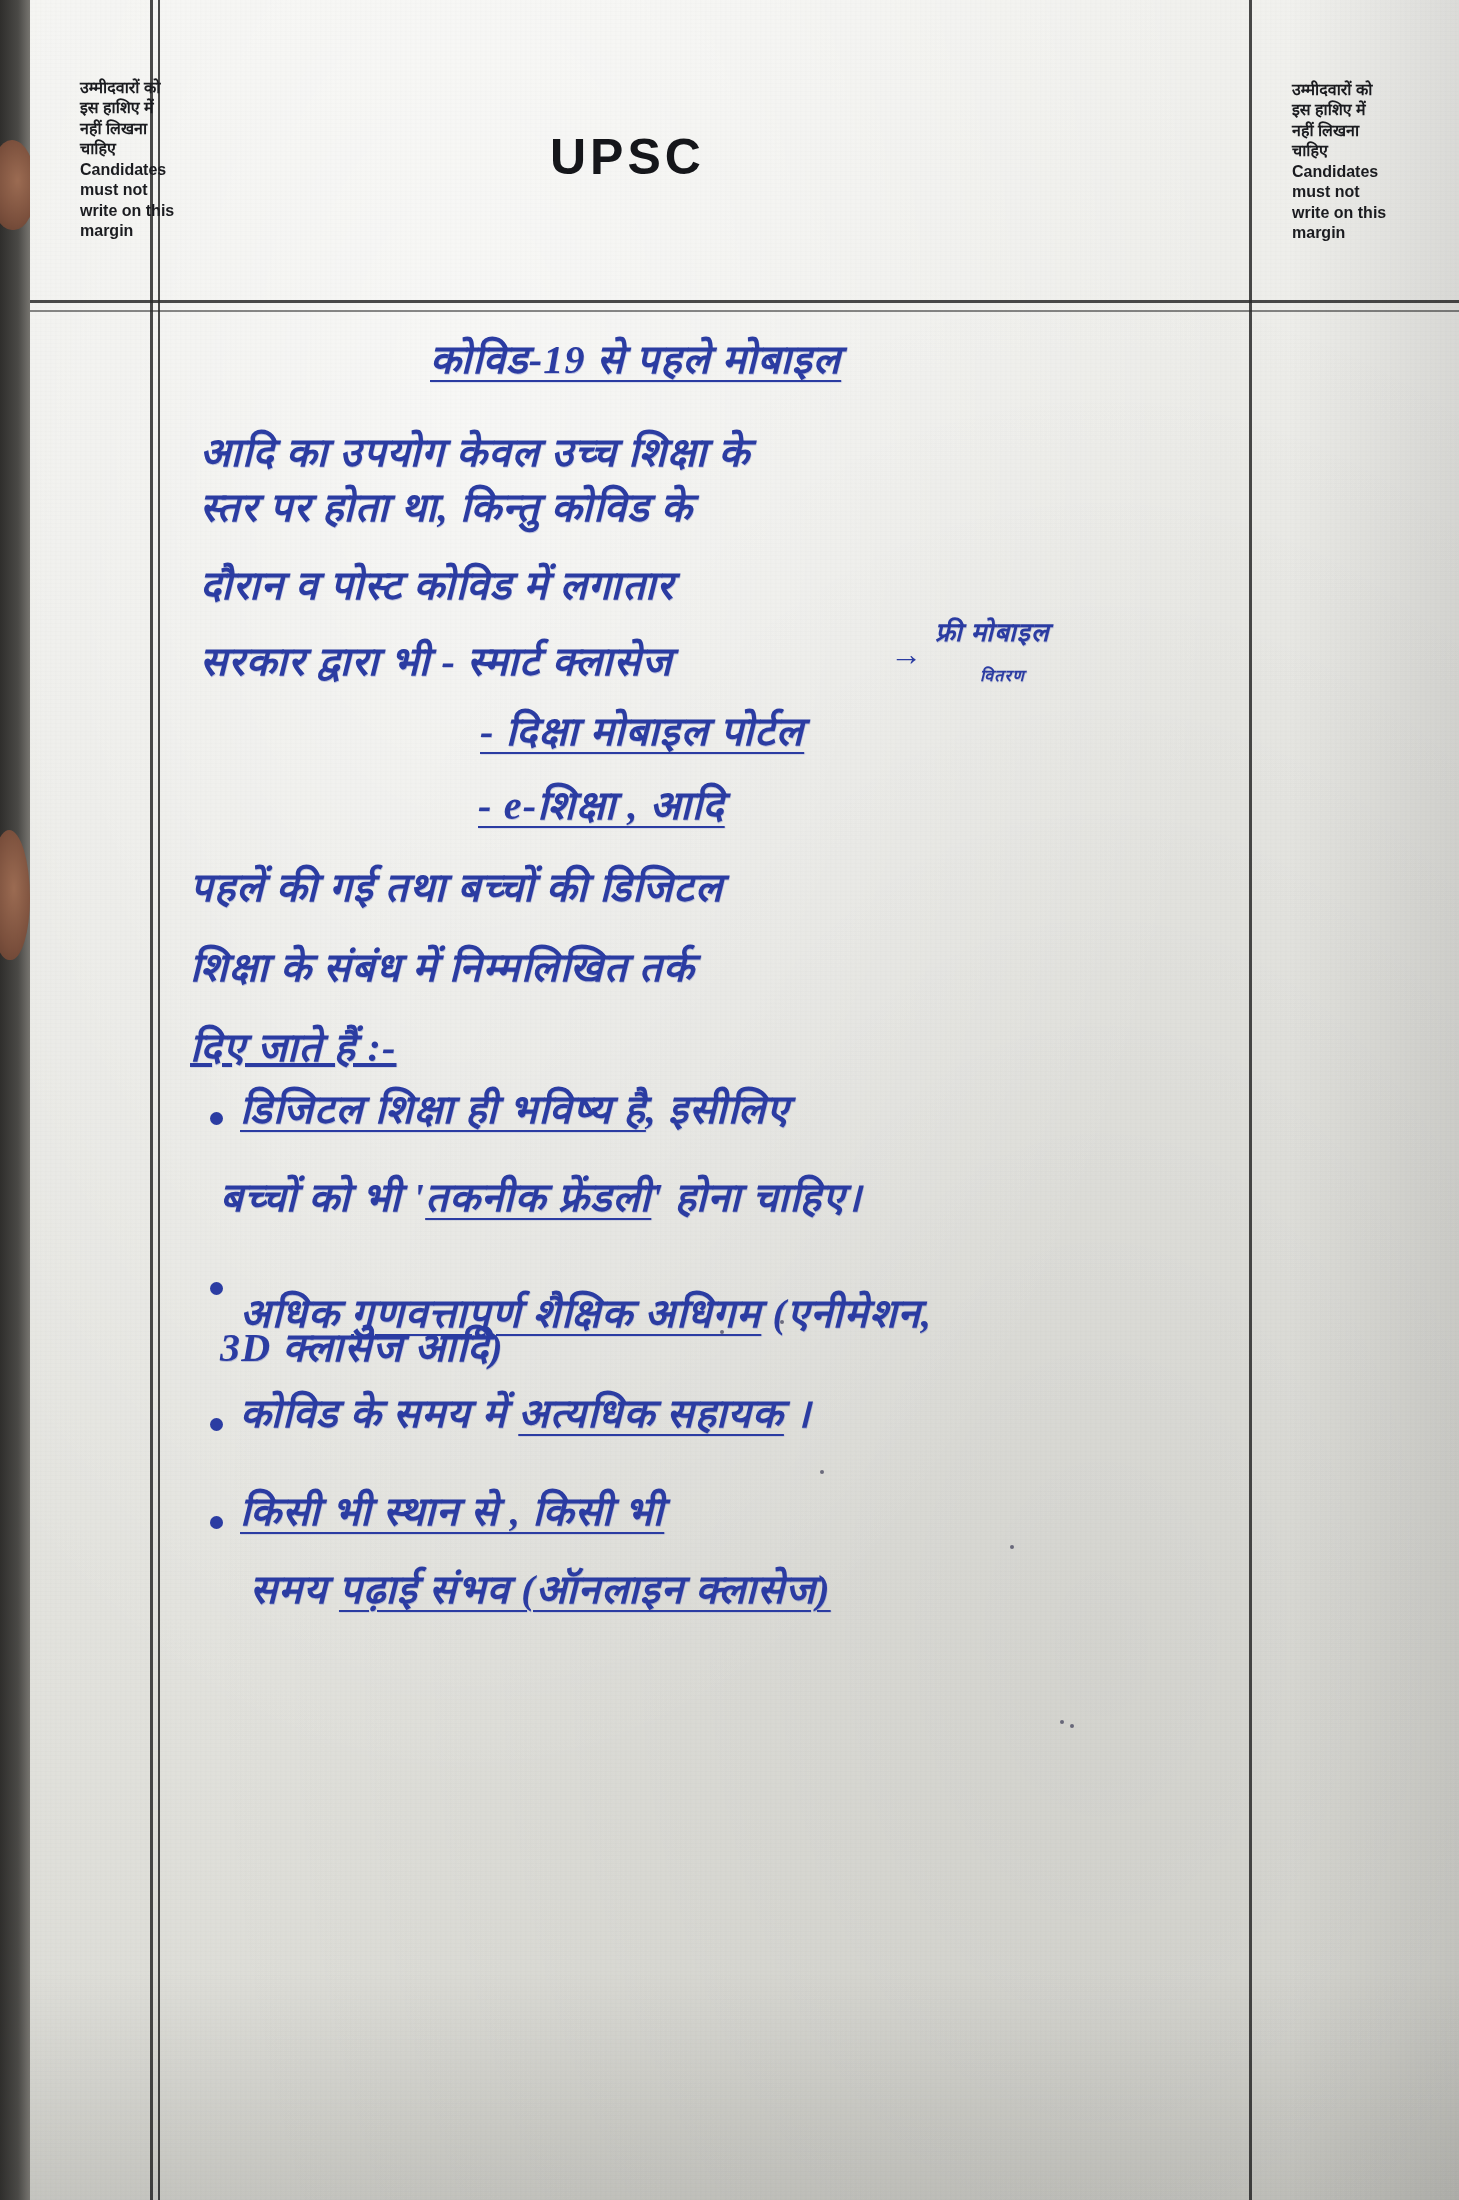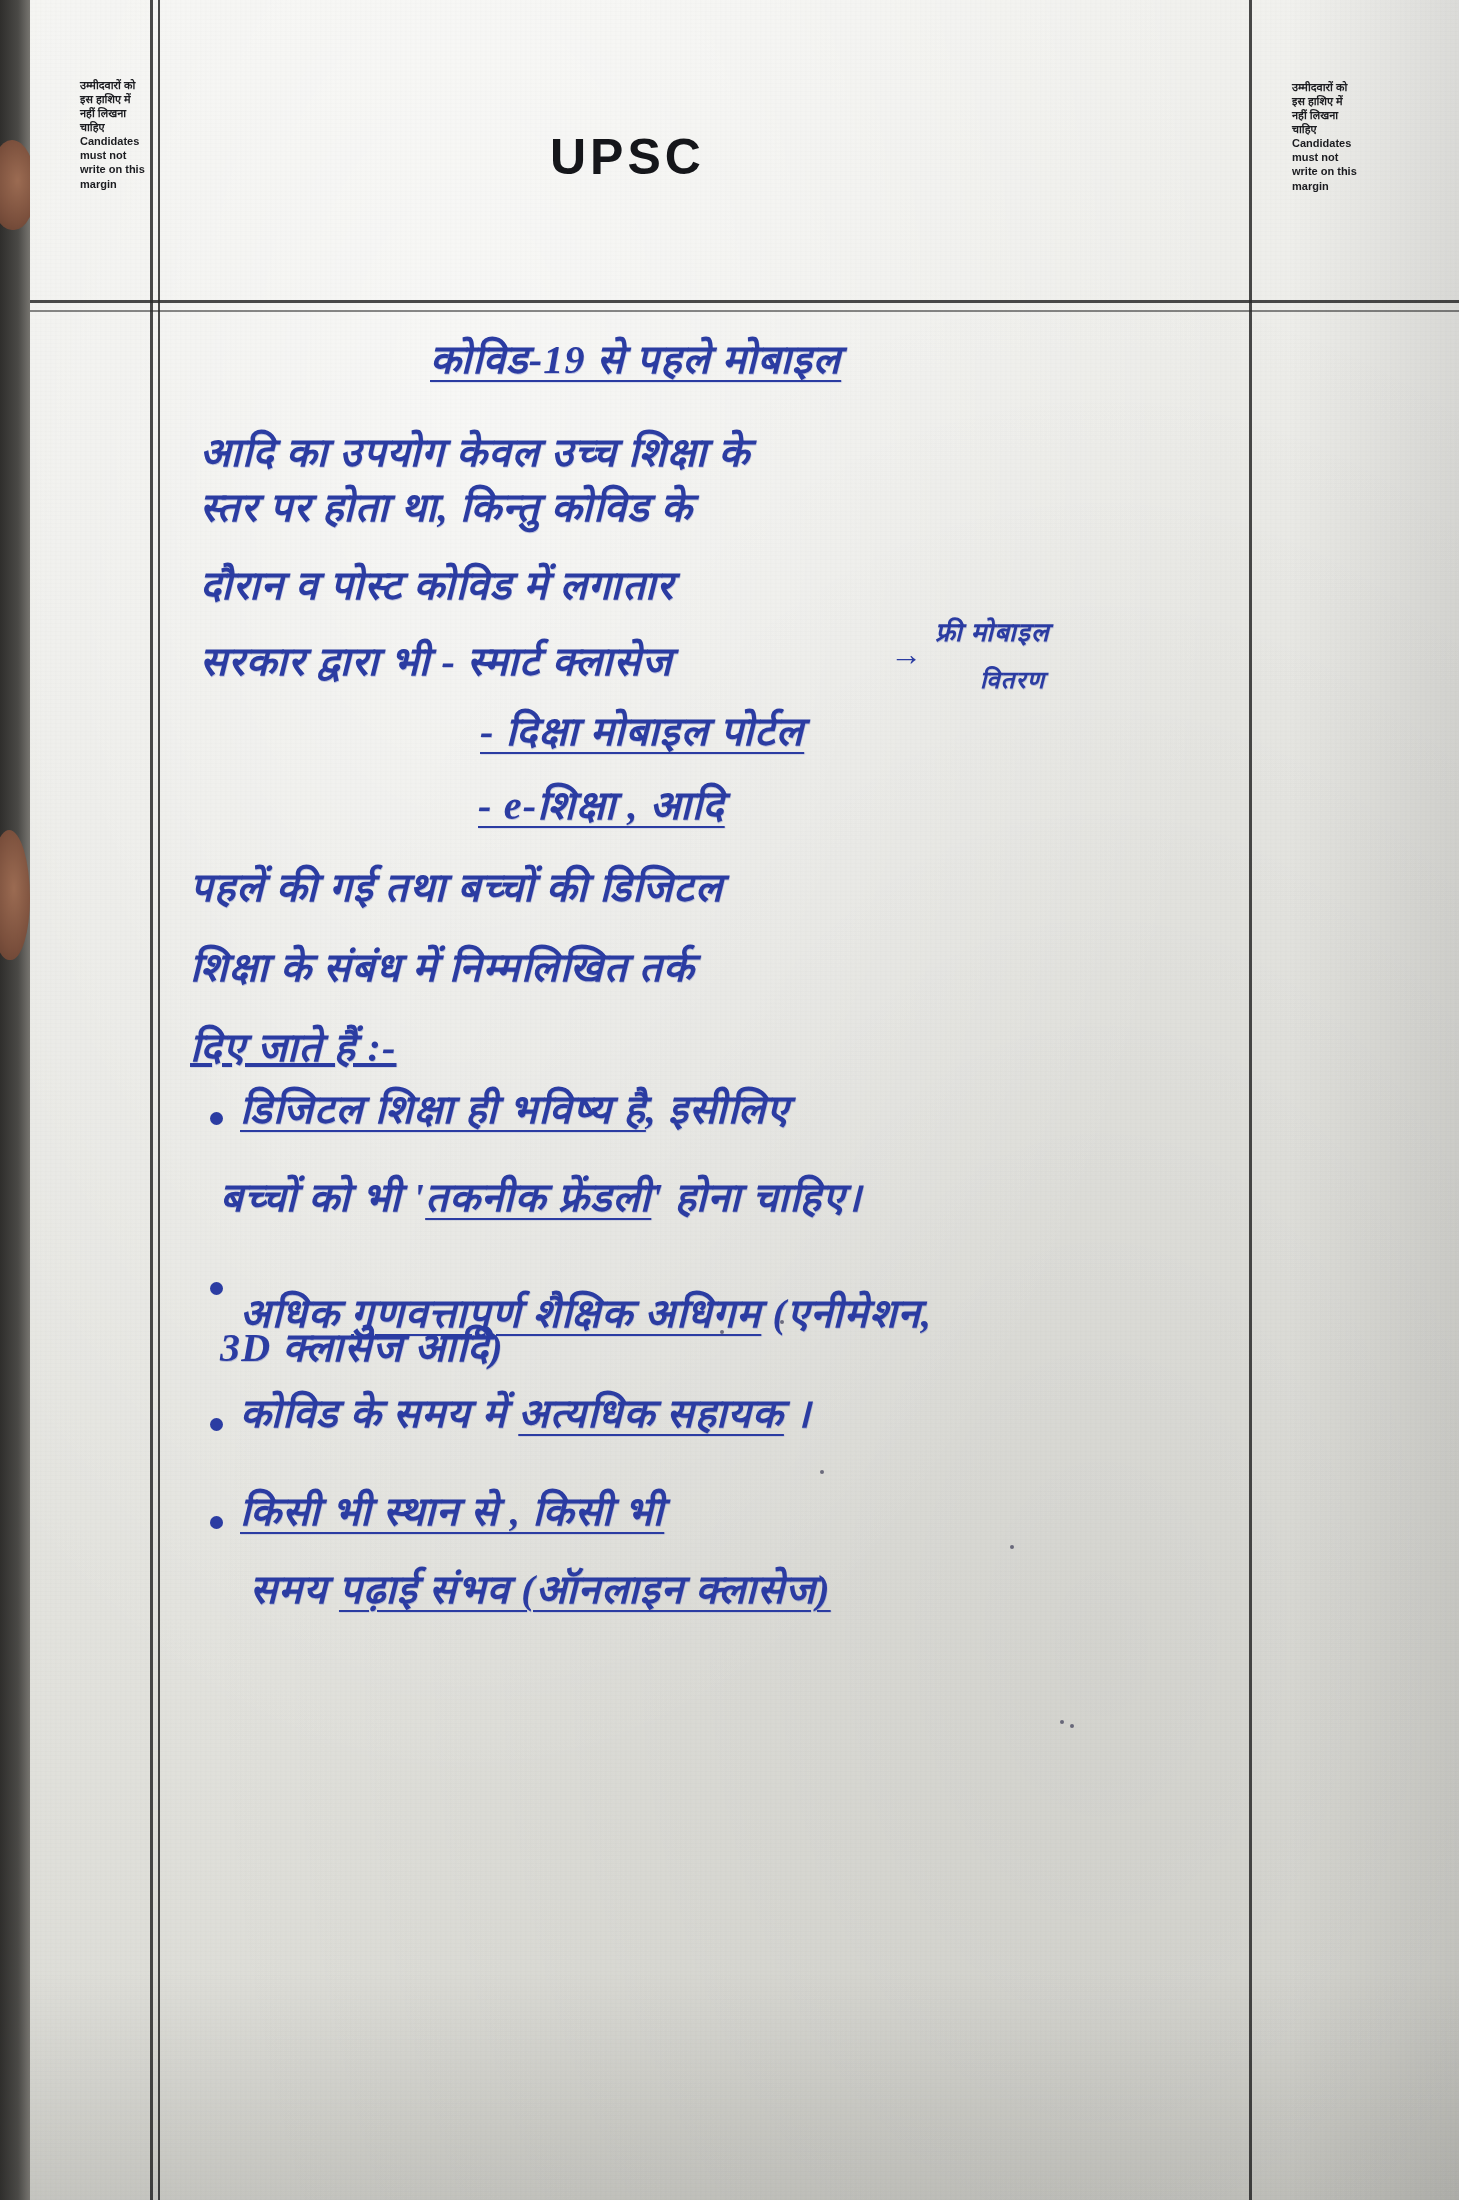--- a/index.html
+++ b/index.html
@@ -85,21 +85,21 @@
     top: 128px;
     font-size: 50px;
     font-weight: 700;
     letter-spacing: 4px;
     color: #15161a;
     font-family: "Liberation Sans", sans-serif;
   }
   .margin-note {
     position: absolute;
     width: 105px;
-    font-size: 11px;
+    font-size: 16px;
     line-height: 1.28;
     font-weight: 700;
     color: #1b1c20;
     font-family: "Liberation Sans", sans-serif;
   }
   .margin-note .hi { display: block; }
   .margin-note.left  { left: 50px;  top: 78px; }
   .margin-note.right { left: 1262px; top: 80px; }
 
   
@@ -117,21 +117,21 @@
     position: absolute;
     white-space: nowrap;
     font-style: italic;
     font-weight: 600;
     color: #2b3ca2;
     text-shadow: 0.5px 0.5px 0px rgba(43,60,162,0.25);
     letter-spacing: 1.2px;
   }
   .u { text-decoration: underline; text-underline-offset: 7px; text-decoration-thickness: 2px; }
   .sm { font-size: 26px; }
-  .xs { font-size: 24px; }
+  .xs { font-size: 16px; }
   .bullet {
     position: absolute;
     width: 13px; height: 13px;
     border-radius: 50%;
     background: #2b3ca2;
   }
   .arrow {
     position: absolute;
     color: #2b3ca2;
     font-size: 32px;

